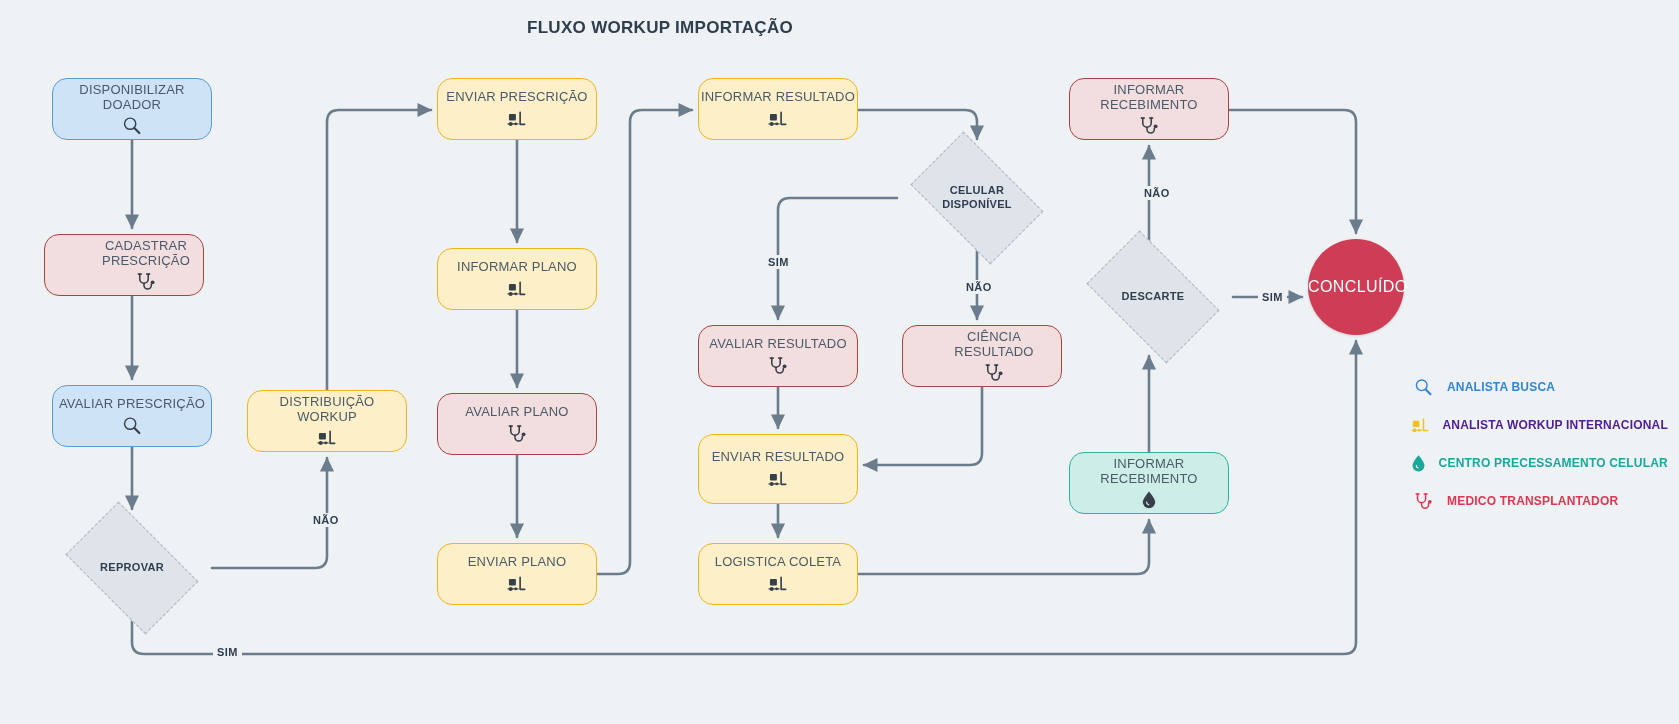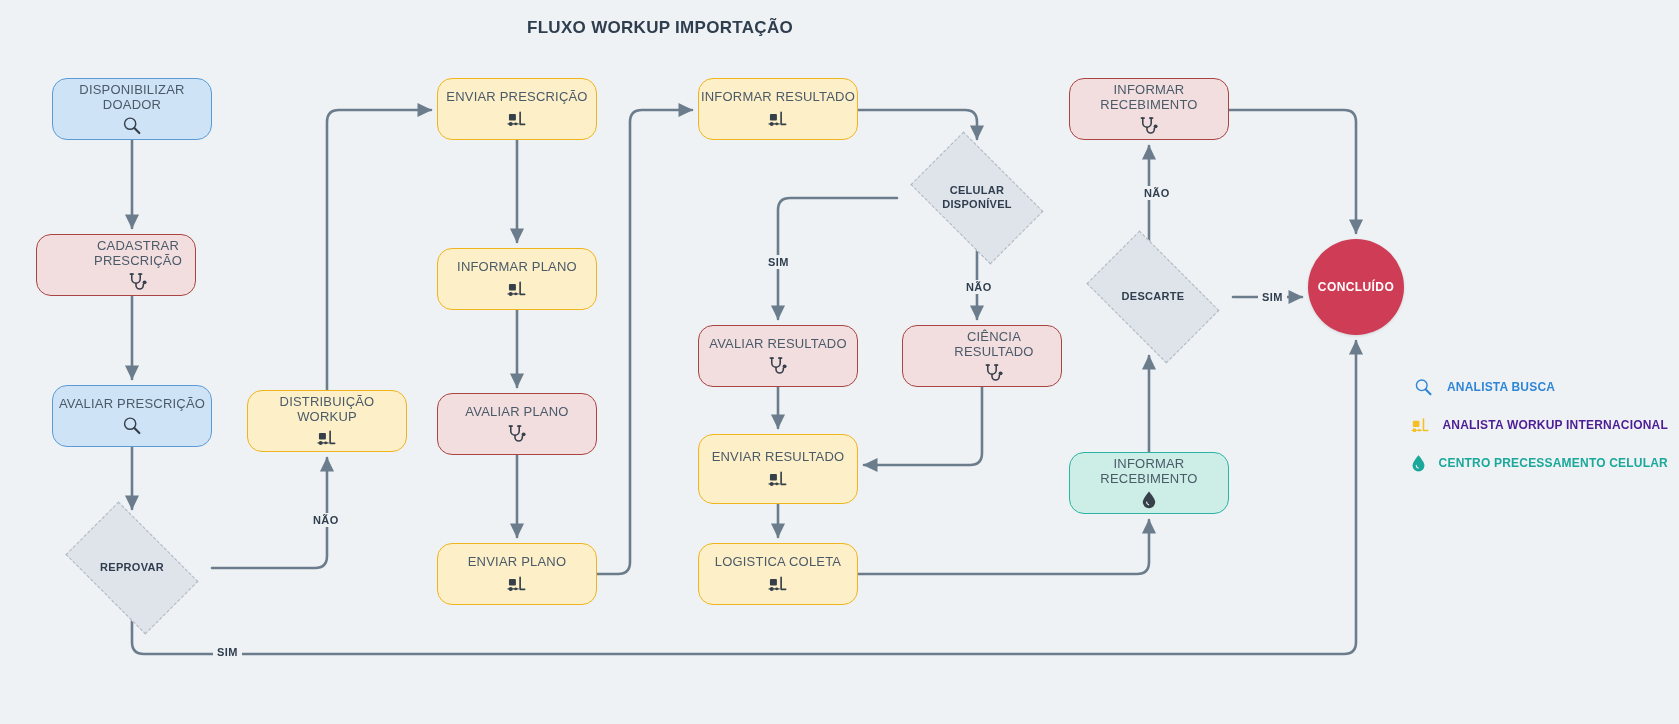--- a/index.html
+++ b/index.html
@@ -91,24 +91,23 @@
     line-height: 1.25;
     letter-spacing: .3px;
   }
   
   .circle {
     position: absolute;
     border-radius: 50%;
     background: #ce3c55;
     display: flex;
     align-items: center;
-    justify-content: center;
     color: #fff;
-    font-size: 12px;
-    font-weight: bold;
+    font-size: 16px;
+    font-weight: normal;
     letter-spacing: .4px;
     box-shadow: 0 1px 3px rgba(0,0,0,.12);
   }
   
   .elabel {
     position: absolute;
     font-size: 11px;
     font-weight: bold;
     color: #2f3e4e;
     letter-spacing: .4px;
@@ -200,21 +199,21 @@
   </svg>
 
   <div id="nodes-layer">
       <div class="node blue" style="left: 52px; top: 78px; width: 160px; height: 62px;">
         <div class="label">DISPONIBILIZAR DOADOR</div>
         <div class="ico"><svg width="22" height="22" viewBox="0 0 24 24" fill="none" stroke="#36404b" stroke-width="1.6" stroke-linecap="round">
             <circle cx="10" cy="9.5" r="6.1"></circle>
             <line x1="14.6" y1="14.2" x2="20" y2="19.6" stroke-width="2.4"></line>
           </svg></div>
       </div>
-      <div class="node red" style="left: 36px; top: 234px; width: 160px; height: 62px; padding-left: 44px;">
+      <div class="node red" style="left: 44px; top: 234px; width: 160px; height: 62px; padding-left: 44px;">
         <div class="label">CADASTRAR PRESCRIÇÃO</div>
         <div class="ico"><svg width="22" height="22" viewBox="0 0 24 24" fill="none" stroke="#36404b" stroke-width="1.7" stroke-linecap="round" stroke-linejoin="round">
             <path d="M5.2 3.4 v5.4 a4.6 4.6 0 0 0 9.2 0 V3.4"></path>
             <line x1="3.6" y1="3.4" x2="6.8" y2="3.4"></line>
             <line x1="12.8" y1="3.4" x2="16" y2="3.4"></line>
             <path d="M9.8 13.4 v2.2 a4 4 0 0 0 8 0 v-1.2"></path>
             <circle cx="19.2" cy="12.4" r="2.1" fill="#36404b" stroke="none"></circle>
           </svg></div>
       </div>
       <div class="node blue" style="left: 52px; top: 385px; width: 160px; height: 62px;">
@@ -398,15 +397,27 @@
       </div>
       <div class="legend-row">
         <span class="lico">
           <svg width="21" height="21" viewBox="0 0 24 24" fill="#19a89a" stroke="none">
             <path d="M12 2.6 C12 2.6 5.2 10.1 5.2 14.3 a6.8 6.8 0 0 0 13.6 0 C18.8 10.1 12 2.6 12 2.6 z"></path>
             <path d="M9.4 14.2 a3.2 3.2 0 0 0 2.2 3" fill="none" stroke="#eff4f3" stroke-width="1.3" stroke-linecap="round"></path>
           </svg>
         </span>
         <span class="ltext" style="color:#19a89a">CENTRO PRECESSAMENTO CELULAR</span>
       </div>
+      <div class="legend-row">
+        <span class="lico">
+          <svg width="21" height="21" viewBox="0 0 24 24" fill="none" stroke="#e03552" stroke-width="1.7" stroke-linecap="round" stroke-linejoin="round">
+            <path d="M5.2 3.4 v5.4 a4.6 4.6 0 0 0 9.2 0 V3.4"></path>
+            <line x1="3.6" y1="3.4" x2="6.8" y2="3.4"></line>
+            <line x1="12.8" y1="3.4" x2="16" y2="3.4"></line>
+            <path d="M9.8 13.4 v2.2 a4 4 0 0 0 8 0 v-1.2"></path>
+            <circle cx="19.2" cy="12.4" r="2.1" fill="#e03552" stroke="none"></circle>
+          </svg>
+        </span>
+        <span class="ltext" style="color:#e03552">MEDICO TRANSPLANTADOR</span>
+      </div>
     </div>
 
 </div>
 
 </body></html>

